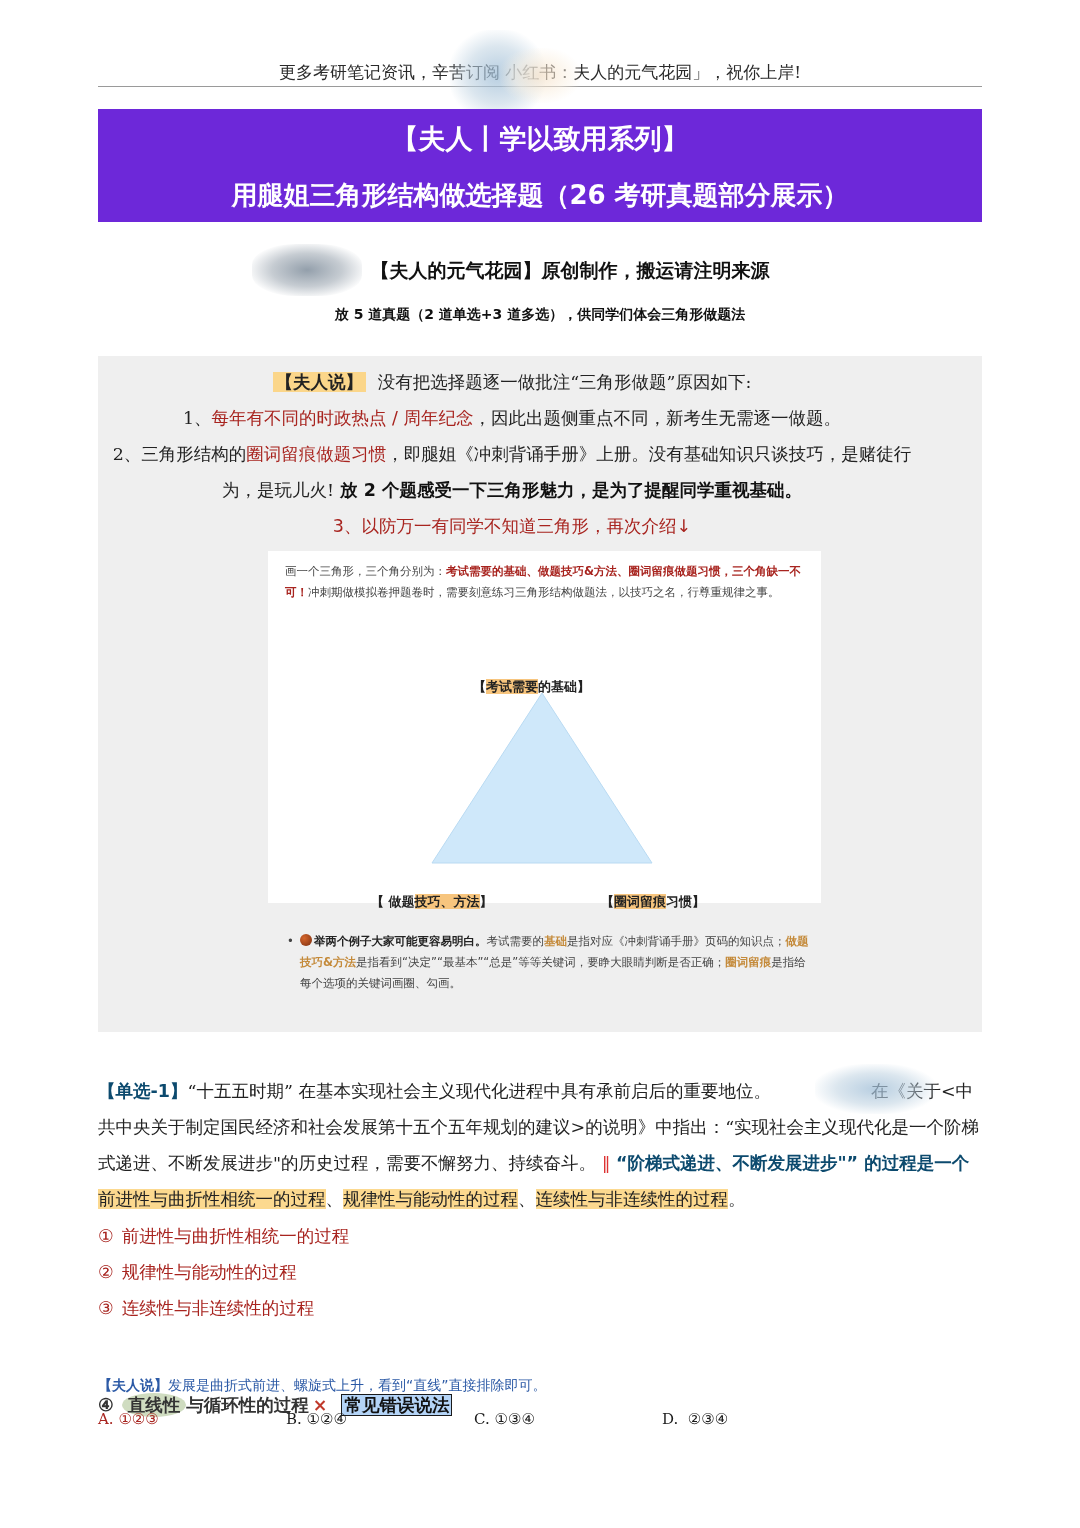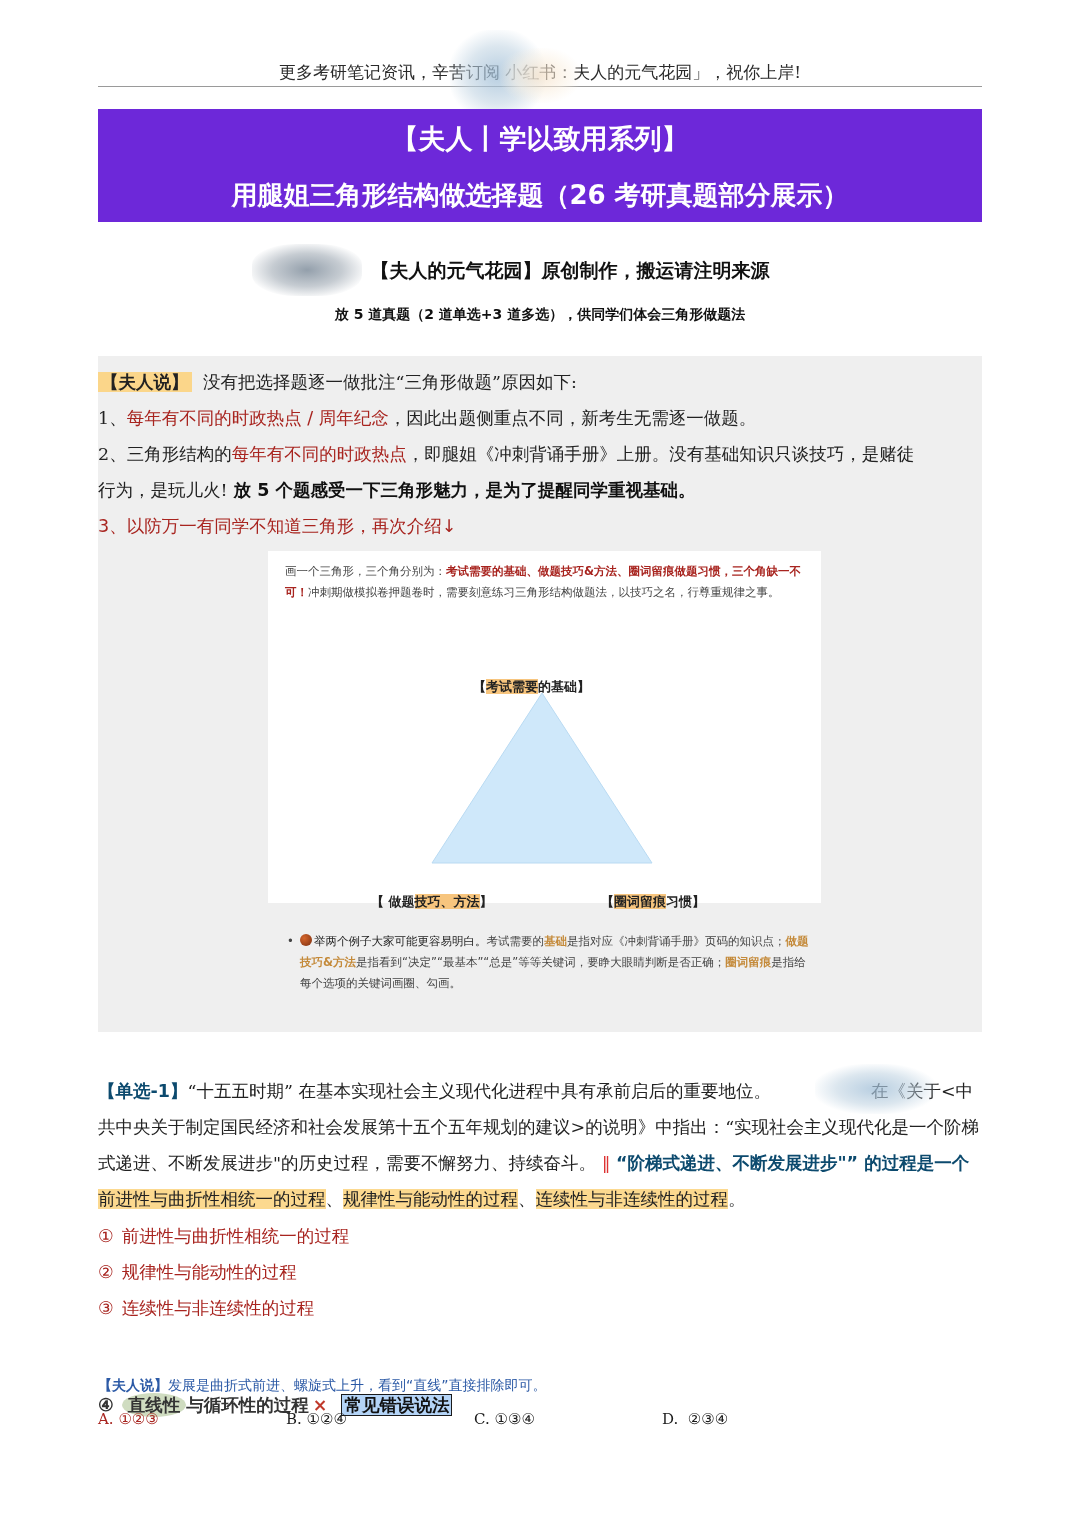--- a/index.html
+++ b/index.html
@@ -39,38 +39,38 @@
   .subcredit {
     position: absolute; left: 200px; top: 302px; width: 680px; text-align: center;
     font-family: "DejaVu Sans", "Liberation Sans", sans-serif; font-weight: bold;
     font-size: 14px; color: #111; line-height: 24px;
   }
 
   .grey-panel {
     position: absolute; left: 98px; top: 356px; width: 884px; height: 676px;
     background: #efefef;
   }
-  .panel-text { position: absolute; left: 98px; width: 828px; font-size: 17.5px; line-height: 36px; color: #222; }
+  .panel-text { position: absolute; left: 98px; width: 828px; font-size: 17.5px; line-height: 36px; color: #222; text-align: center; }
   .tag-yellow { background: #fbd68a; padding: 0 3px; font-weight: bold; font-family: "DejaVu Serif", serif; }
   .redb { color: #a8241f; font-family: "DejaVu Sans", "Liberation Sans", sans-serif; }
   .bold-black { font-family: "DejaVu Sans", "Liberation Sans", sans-serif; font-weight: bold; color: #111; }
 
   .embed {
     position: absolute; left: 268px; top: 551px; width: 553px; height: 352px;
     background: #ffffff; font-family: "DejaVu Sans", "Liberation Sans", sans-serif;
   }
   .embed .intro { position: absolute; left: 17px; top: 10px; width: 525px; font-size: 11.5px; line-height: 21px; color: #444; }
   .embed .intro .hl { color: #a8241f; font-weight: bold; }
   .embed .label { position: absolute; font-size: 13px; font-weight: bold; color: #222; white-space: nowrap; margin-top: 12px; }
   .embed .label .hl { background: #f7c57e; }
   .embed .triangle { position: absolute; left: 162px; top: 140px; width: 224px; height: 174px; }
   .embed .bullet { position: absolute; left: 17px; top: 380px; width: 525px; font-size: 11.5px; line-height: 21px; color: #444; padding-left: 15px; }
   .embed .bullet .dot { position: absolute; left: 2px; top: 0; }
   .embed .bullet .ball { display: inline-block; width: 12px; height: 12px; border-radius: 50%; background: radial-gradient(circle at 35% 35%, #d5652b, #7b2e10); vertical-align: -1px; margin-right: 2px; }
-  .embed .bullet .b { font-weight: normal; color: #222; }
+  .embed .bullet .b { font-weight: bold; color: #222; }
   .embed .bullet .gold { color: #c48a3a; font-weight: bold; }
 
   .q-text { position: absolute; left: 98px; width: 884px; font-size: 17.5px; line-height: 36px; color: #222; }
   .q-tag { font-family: "DejaVu Sans", "Liberation Sans", sans-serif; font-weight: bold; color: #0c4a6e; }
   .hl-yellow { background: #fcd98f; font-family: "DejaVu Sans", "Liberation Sans", sans-serif; }
   .redmark { color: #d33; }
   .opt { position: absolute; left: 98px; font-size: 17.5px; line-height: 30px; white-space: nowrap; }
   .opt.red-opt { color: #a8241f; font-family: "DejaVu Sans", "Liberation Sans", sans-serif; }
   .opt .circ { font-family: "DejaVu Serif", serif; margin-right: 8px; }
   .green-oval { background: #cfdcc0; border-radius: 50%; padding: 2px 6px; }
@@ -103,21 +103,21 @@
 <div class="panel-text" style="top:364px;">
   <span class="tag-yellow">【夫人说】</span>
   <span style="margin-left:6px;">没有把选择题逐一做批注“三角形做题”原因如下:</span>
 </div>
 
 <div class="panel-text" style="top:400px;">
   <span>1、</span><span class="redb">每年有不同的时政热点 / 周年纪念</span><span>，因此出题侧重点不同，新考生无需逐一做题。</span>
 </div>
 
 <div class="panel-text" style="top:436px;">
-  <span>2、</span><span>三角形结构的</span><span class="redb">每年有不同的时政热点</span><span>，即腿姐《冲刺背诵手册》上册。没有基础知识只谈技巧，是赌徒行为，是玩儿火!</span><span class="bold-black" style="margin-left:6px;">放 5 个题感受一下三角形魅力，是为了提醒同学重视基础。</span>
+  <span>2、</span><span>三角形结构的</span><span class="redb">圈词留痕做题习惯</span><span>，即腿姐《冲刺背诵手册》上册。没有基础知识只谈技巧，是赌徒行为，是玩儿火!</span><span class="bold-black" style="margin-left:6px;">放 2 个题感受一下三角形魅力，是为了提醒同学重视基础。</span>
 </div>
 
 <div class="panel-text redb" style="top:508px;">3、以防万一有同学不知道三角形，再次介绍↓</div>
 
 <div class="embed">
   <div class="intro">
     <span>画一个三角形，三个角分别为：</span><span class="hl">考试需要的基础、做题技巧&amp;方法、圈词留痕做题习惯，三个角缺一不可！</span><span>冲刺期做模拟卷押题卷时，需要刻意练习三角形结构做题法，以技巧之名，行尊重规律之事。</span>
   </div>
 
   <div class="label" style="left:205px;top:115px;">

